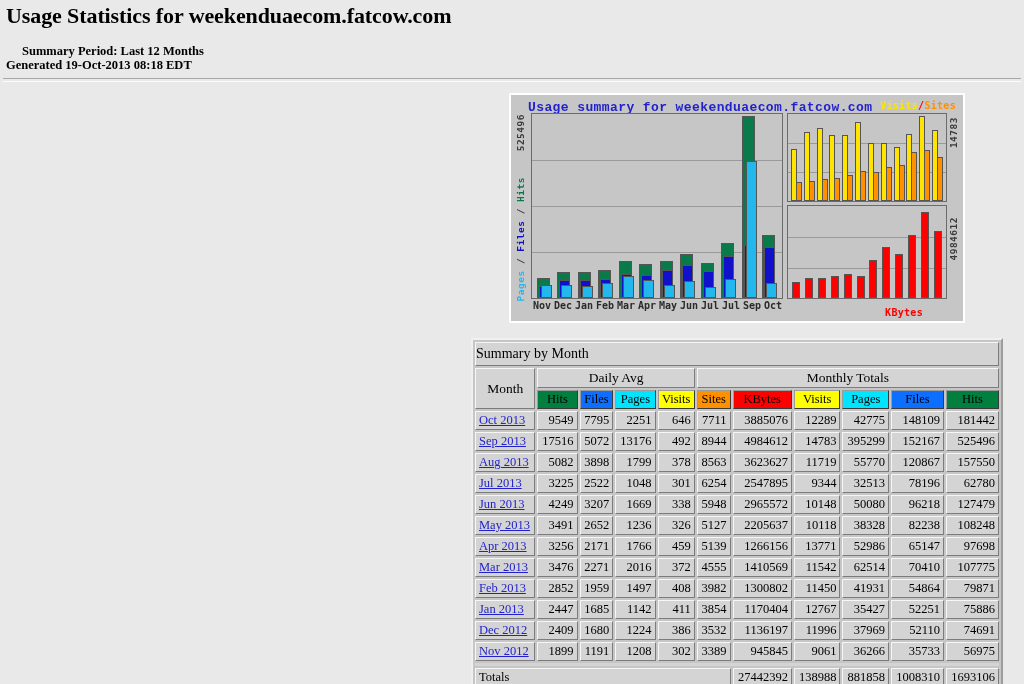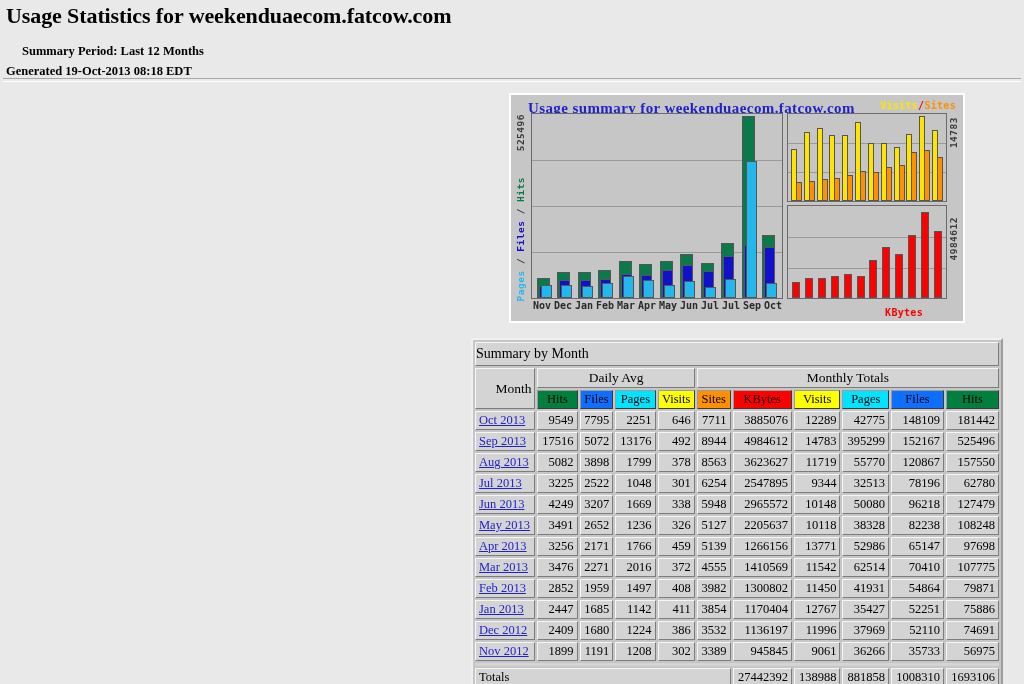--- a/index.html
+++ b/index.html
@@ -15,43 +15,43 @@
   .page-title {
     position: absolute; left: 6px; top: 3px;
     font-size: 22px; font-weight: bold; color: #000;
     letter-spacing: -0.1px;
   }
   .summary-line {
     position: absolute; left: 6px;
     font-size: 12.5px; font-weight: bold; color: #000;
   }
   #summary-period { top: 44px; margin-left: 16px; }
-  #generated { top: 64px; }
+  #generated { top: 58px; }
   .hr {
     position: absolute; left: 3px; top: 78px; width: 1018px; height: 2px;
     border-top: 1px solid #a9a9a9;
     border-bottom: 1px solid #fdfdfd;
     background: transparent;
   }
 
   
   #chart-figure {
     position: absolute; left: 509px; top: 93px;
     width: 456px; height: 230px;
     background: #c6c6c6;
     border: 2px solid #ffffff;
     box-sizing: border-box;
     padding: 0;
   }
   #chart-inner { position: relative; width: 100%; height: 100%; }
 
   .chart-title {
     position: absolute; left: 17px; top: 5px;
-    font-family: Liberation Serif, serif;
-    font-size: 15px; font-weight: bold; color: #2222cc;
+    font-family: Liberation Mono, monospace;
+    font-size: 13px; font-weight: bold; color: #2222cc;
     letter-spacing: 0.4px;
     white-space: nowrap;
   }
   .legend-vs {
     position: absolute; right: 7px; top: 5px;
     font-family: "DejaVu Sans Mono", monospace;
     font-size: 10px; font-weight: bold;
     letter-spacing: 0.3px; white-space: nowrap;
   }
   .legend-vs .v { color: #ffe400; }
@@ -143,21 +143,21 @@
     border-color: #f6f6f6 #7c7c7c #7c7c7c #f6f6f6;
     background: #d4d4d4;
     padding: 1px 3px;
     font-weight: normal;
   }
   .tbl-title {
     text-align: left; font-weight: bold; font-size: 14px;
     padding: 3px 0 !important;
   }
   .grp-head { text-align: center; font-weight: bold; font-size: 13.5px; }
-  .month-head { font-weight: bold; font-size: 13.5px; text-align: right; }
+  .month-head { font-weight: bold; font-size: 13.5px; text-align: center; }
   .colhead {
     text-align: center; font-weight: bold; font-size: 12.5px;
     border-color: #9c9c9c #3a3a3a #3a3a3a #9c9c9c !important;
   }
   .c-hits   { background:#007f3f !important; color:#000; }
   .c-files  { background:#0c6fff !important; color:#000; }
   .c-pages  { background:#00e5ff !important; color:#000; }
   .c-visits { background:#ffff00 !important; color:#000; }
   .c-sites  { background:#ff9000 !important; color:#000; }
   .c-kbytes { background:#ff0000 !important; color:#000; }

